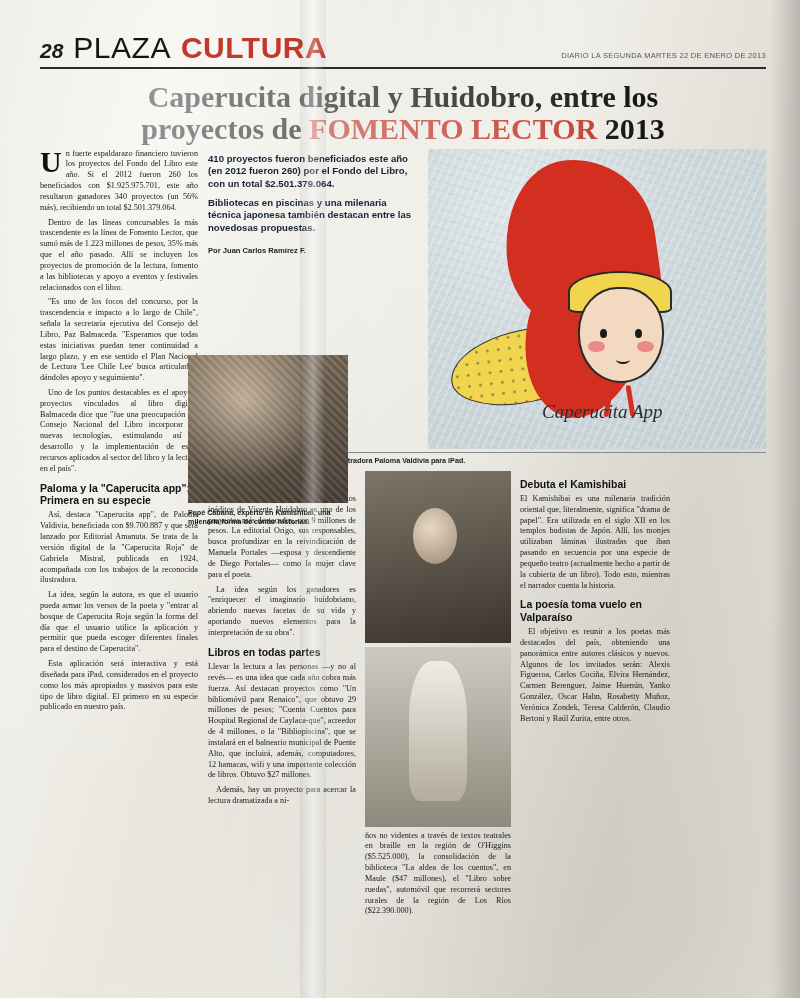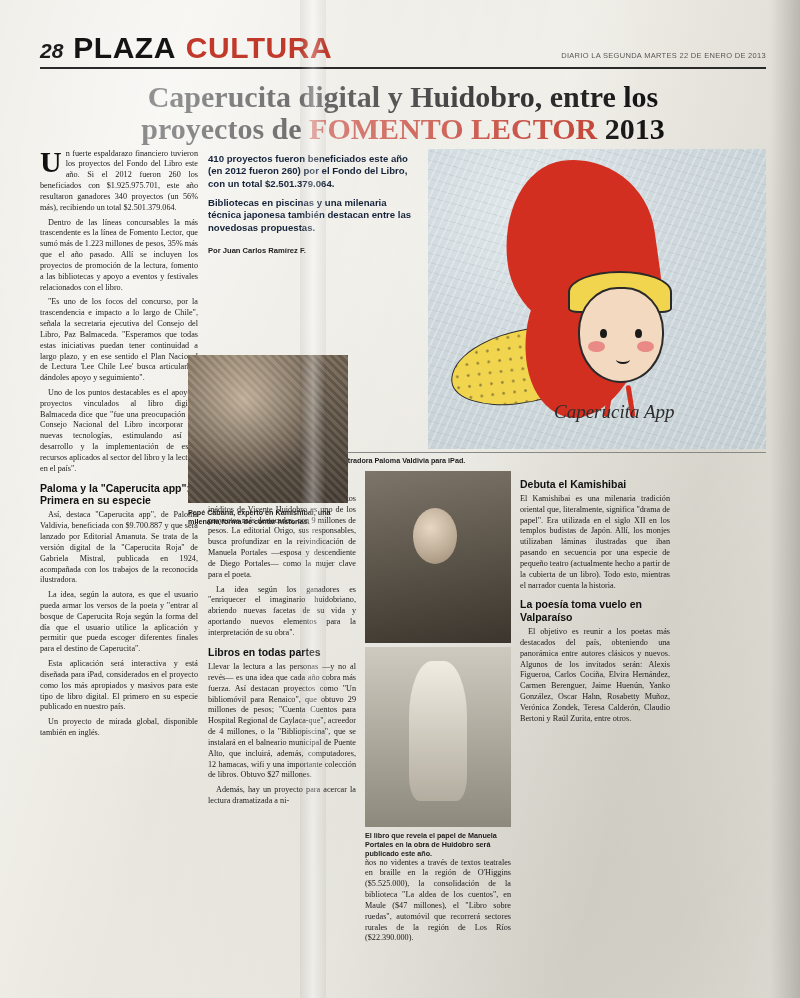--- a/index.html
+++ b/index.html
@@ -32,21 +32,21 @@
     border-bottom:2px solid #2a2a2a;
     padding-bottom:4px;
   }
   .folio{
     font-family:"Liberation Sans", sans-serif;
     font-weight:bold;font-size:21px;color:#1b1b1b;
     line-height:1;padding-bottom:2px;font-style:italic;
   }
   .section-plaza{
     font-family:"Liberation Sans", sans-serif;
-    font-weight:bold;font-size:30px;letter-spacing:0.5px;color:#141414;
+    font-weight:normal;font-size:30px;letter-spacing:0.5px;color:#141414;
     line-height:1;
   }
   .section-cultura{
     font-family:"Liberation Sans", sans-serif;
     font-weight:bold;font-size:30px;letter-spacing:0.5px;color:#c0392b;
     line-height:1;
   }
   .edition-line{
     margin-left:auto;
     font-family:"Liberation Sans", sans-serif;
@@ -210,21 +210,21 @@
   .legs{
     position:absolute;left:170px;top:236px;width:46px;height:40px;
   }
   .leg{
     position:absolute;width:5px;height:32px;background:#d32f20;border-radius:3px;
   }
   .leg.a{left:8px;transform:rotate(9deg);}
   .leg.b{left:30px;transform:rotate(-9deg);}
   .app-title{
     position:absolute;
-    left:126px;bottom:26px;
+    left:114px;bottom:26px;
     font-family:"Liberation Serif", serif;
     font-style:italic;
     font-size:19px;
     color:#2d2d2d;
   }
   .illo-cap{
     font-family:"Liberation Sans", sans-serif;
     font-size:7.2px;
     font-weight:bold;
     color:#1b1b1b;
@@ -323,21 +323,20 @@
         <p class="first"><span class="dropcap">U</span><span>n fuerte espaldarazo financiero tuvieron los proyectos del Fondo del Libro este año. Si el 2012 fueron 260 los beneficiados con $1.925.975.701, este año resultaron ganadores 340 proyectos (un 56% más), recibiendo un total $2.501.379.064.</span></p>
         <p>Dentro de las líneas concursables la más trascendente es la línea de Fomento Lector, que sumó más de 1.223 millones de pesos, 35% más que el año pasado. Allí se incluyen los proyectos de promoción de la lectura, fomento a las bibliotecas y apoyo a eventos y festivales relacionados con el libro.</p>
         <p>"Es uno de los focos del concurso, por la trascendencia e impacto a lo largo de Chile", señala la secretaria ejecutiva del Consejo del Libro, Paz Balmaceda. "Esperamos que todas estas iniciativas puedan tener continuidad a largo plazo, y en ese sentido el Plan Nacional de Lectura 'Lee Chile Lee' busca articularlas, dándoles apoyo y seguimiento".</p>
         <p>Uno de los puntos destacables es el apoyo a proyectos vinculados al libro digital. Balmaceda dice que "fue una preocupación del Consejo Nacional del Libro incorporar las nuevas tecnologías, estimulando así el desarrollo y la implementación de estos recursos aplicados al sector del libro y la lectura en el país".</p>
       </div>
       <div class="subhead">Paloma y la "Caperucita app": Primera en su especie</div>
       <div class="bodytext">
         <p>Así, destaca "Caperucita app", de Paloma Valdivia, beneficiada con $9.700.887 y que será lanzado por Editorial Amanuta. Se trata de la versión digital de la "Caperucita Roja" de Gabriela Mistral, publicada en 1924, acompañada con los trabajos de la reconocida ilustradora.</p>
         <p>La idea, según la autora, es que el usuario pueda armar los versos de la poeta y "entrar al bosque de Caperucita Roja según la forma del día que el usuario utilice la aplicación y permitir que pueda escoger diferentes finales para el destino de Caperucita".</p>
         <p>Esta aplicación será interactiva y está diseñada para iPad, considerados en el proyecto como los más apropiados y masivos para este tipo de libro digital. El primero en su especie publicado en nuestro país.</p>
-        <p>Un proyecto de mirada global, disponible también en inglés.</p>
       </div>
     </div>
 
     <div class="col-right">
 
       <div class="lead-wrap">
         <div class="lead">
           <p>410 proyectos fueron beneficiados este año (en 2012 fueron 260) por el Fondo del Libro, con un total $2.501.379.064.</p>
           <p>Bibliotecas en piscinas y una milenaria técnica japonesa también destacan entre las novedosas propuestas.</p>
           <div class="byline">Por Juan Carlos Ramírez F.</div>
@@ -380,21 +379,20 @@
           </div>
         </div>
 
         <div class="lcol c2">
           <div class="portrait">
             <div class="pface"></div>
           </div>
           <div class="statue">
             <div class="fig"></div>
           </div>
-          <div class="caption-ital">El libro que revela el papel de Manuela Portales en la obra de Huidobro será publicado este año.</div>
           <div class="bodytext">
             <p class="first">ños no videntes a través de textos teatrales en braille en la región de O'Higgins ($5.525.000), la consolidación de la biblioteca "La aldea de los cuentos", en Maule ($47 millones), el "Libro sobre ruedas", automóvil que recorrerá sectores rurales de la región de Los Ríos ($22.390.000).</p>
           </div>
         </div>
 
         <div class="lcol c3">
           <div class="subhead">Debuta el Kamishibai</div>
           <div class="bodytext">
             <p class="first">El Kamishibai es una milenaria tradición oriental que, literalmente, significa "drama de papel". Era utilizada en el siglo XII en los templos budistas de Japón. Allí, los monjes utilizaban láminas ilustradas que iban pasando en secuencia por una especie de pequeño teatro (actualmente hecho a partir de la cubierta de un libro). Todo esto, mientras el narrador cuenta la historia.</p>
           </div>

